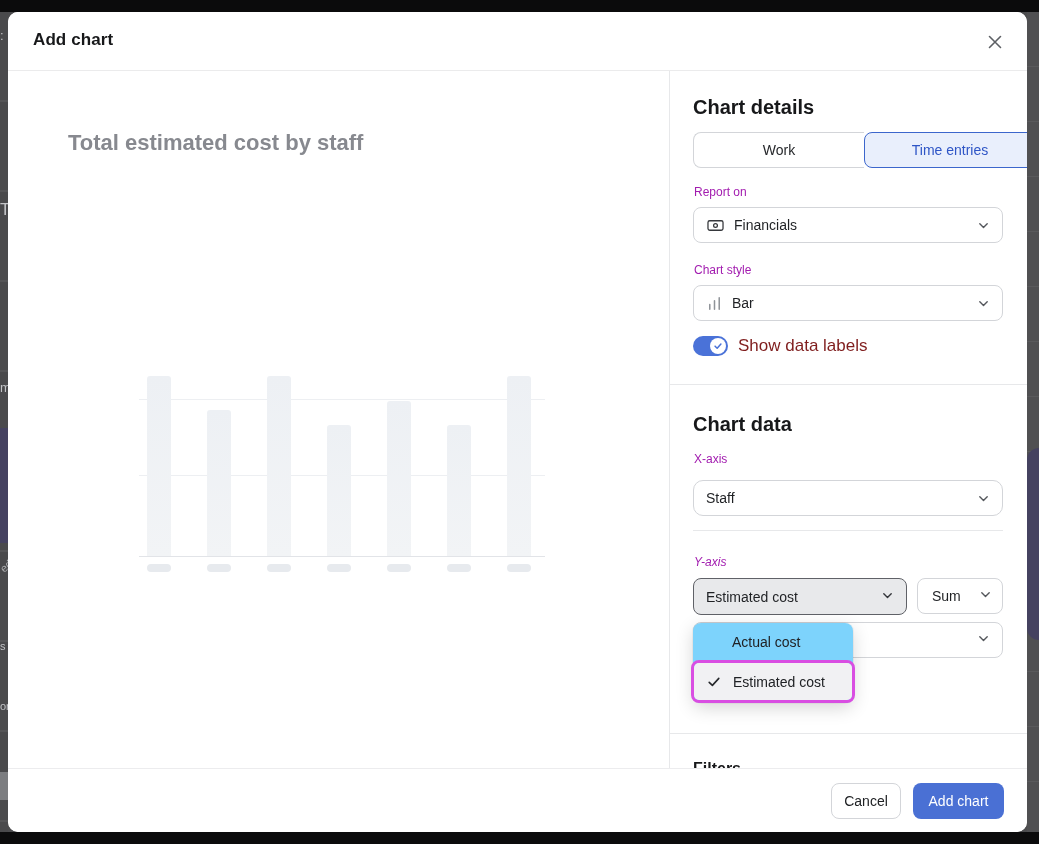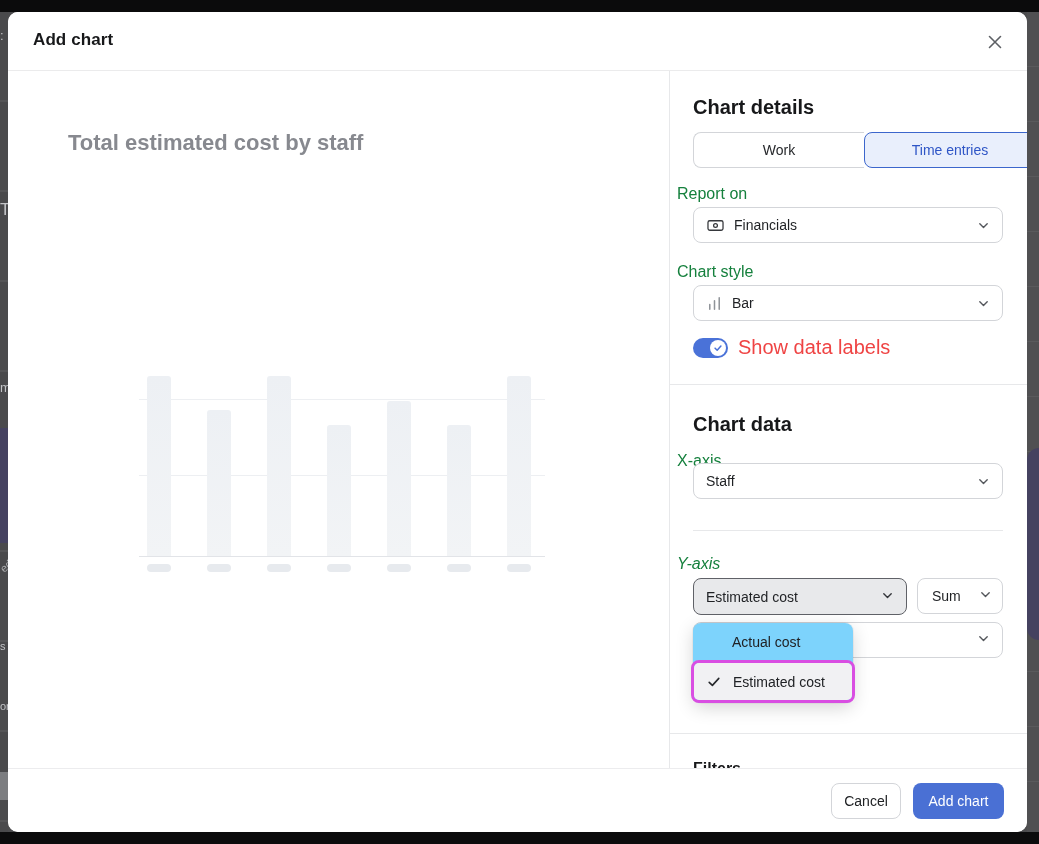--- a/index.html
+++ b/index.html
@@ -80,21 +80,21 @@
     border-radius:3px 3px 0 0;
   }
   .pill {
     position:absolute; top:196px; width:24px; height:8px;
     border-radius:4px; background:#e7eaee;
   }
 
   
   .panel { position:absolute; left:662px; top:59px; width:357px; height:697px; overflow:hidden; }
   .section-heading { position:absolute; left:23px; font-size:20px; font-weight:700; color:#17181a; }
-  .field-label { position:absolute; left:7px; font-size:16px; color:#15803d; }
+  .field-label { position:absolute; left:24px; font-size:12px; color:#a21caf; }
   .h-divider-full { position:absolute; left:0; width:357px; height:1px; background:#e7e8ea; }
   .h-divider-inset { position:absolute; left:23px; width:310px; height:1px; background:#e7e8ea; }
 
   .segmented {
     position:absolute; left:23px; top:61px; width:343px; height:36px;
     display:flex; border-radius:4px;
   }
   .seg {
     flex:1; display:flex; align-items:center; justify-content:center;
     font-size:14px; cursor:pointer;
@@ -119,21 +119,21 @@
   .toggle-row { position:absolute; left:23px; display:flex; align-items:center; gap:10px; }
   .toggle {
     width:35px; height:20px; border-radius:10px; background:#4a72d8;
     position:relative; cursor:pointer;
   }
   .toggle .knob {
     position:absolute; right:2px; top:2px; width:16px; height:16px;
     background:#fff; border-radius:50%;
     display:flex; align-items:center; justify-content:center;
   }
-  .toggle-label { font-size:20px; color:#ef4444; }
+  .toggle-label { font-size:17px; color:#7f1d1d; }
 
   .yaxis-row { position:absolute; left:23px; top:507px; width:310px; display:flex; gap:10px; }
   .trigger {
     width:214px; height:37px; background:#e8e9eb; border:1px solid #5f6167;
     border-radius:8px; display:flex; align-items:center; padding:0 12px;
     font-size:14px; color:#1f2124; cursor:pointer;
   }
   .trigger .chev { margin-left:auto; }
   .sum-select {
     width:86px; height:36px; background:#fff; border:1px solid #d3d5d9;
@@ -276,21 +276,21 @@
         </div>
       </div>
       <div class="toggle-label">Show data labels</div>
     </div>
 
     <div class="h-divider-full" style="top:313px;"></div>
 
     <div class="section-heading" style="top:342px;">Chart data</div>
 
     <div class="field-label" style="top:381px;">X-axis</div>
-    <div class="select" style="top:392px;">
+    <div class="select" style="top:409px;border-radius:10px;">
       <span>Staff</span>
       <span class="chev">
         <svg width="13" height="13" viewBox="0 0 14 14">
             <path d="M3 5.2 L7 9.2 L11 5.2" stroke="#54575c" stroke-width="1.5" fill="none" stroke-linecap="round" stroke-linejoin="round"></path>
           </svg>
       </span>
     </div>
 
     <div class="h-divider-inset" style="top:459px;"></div>
 

